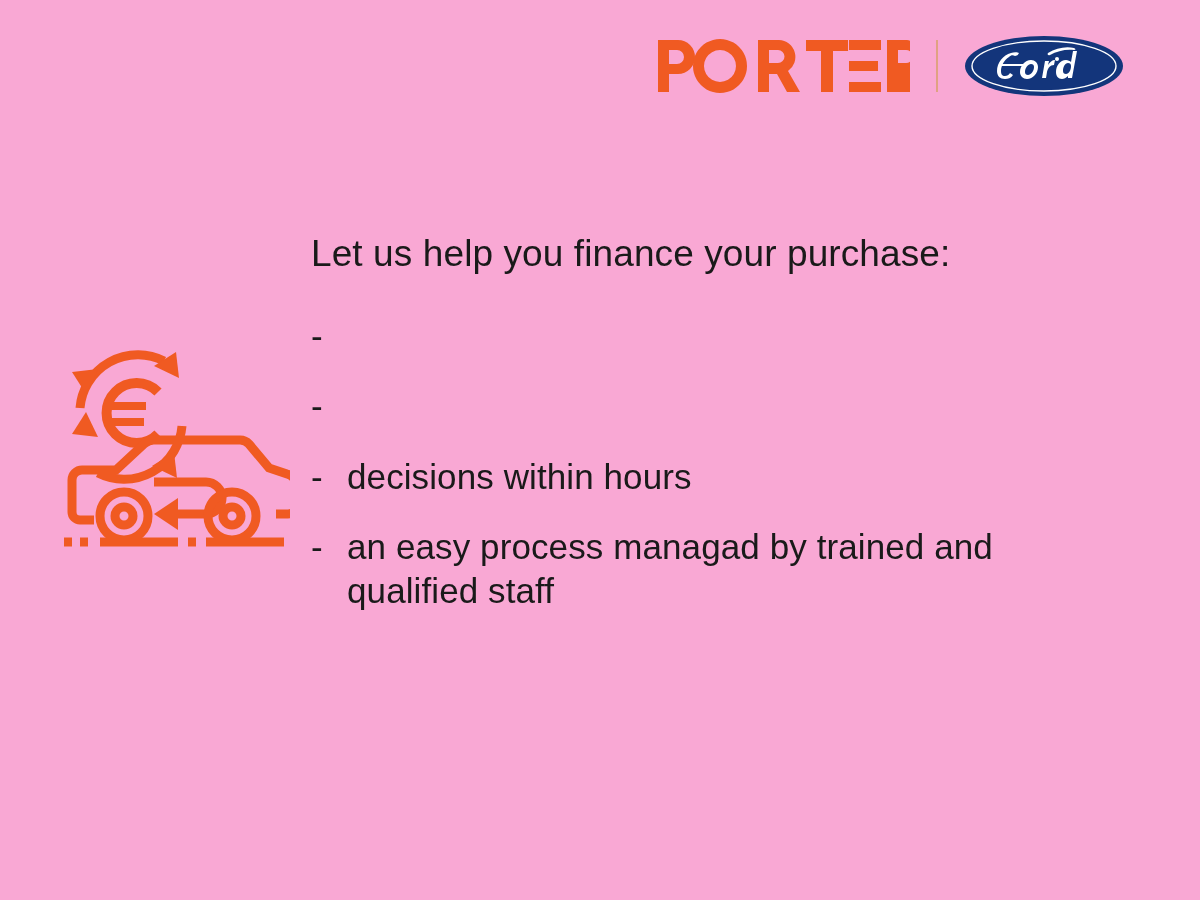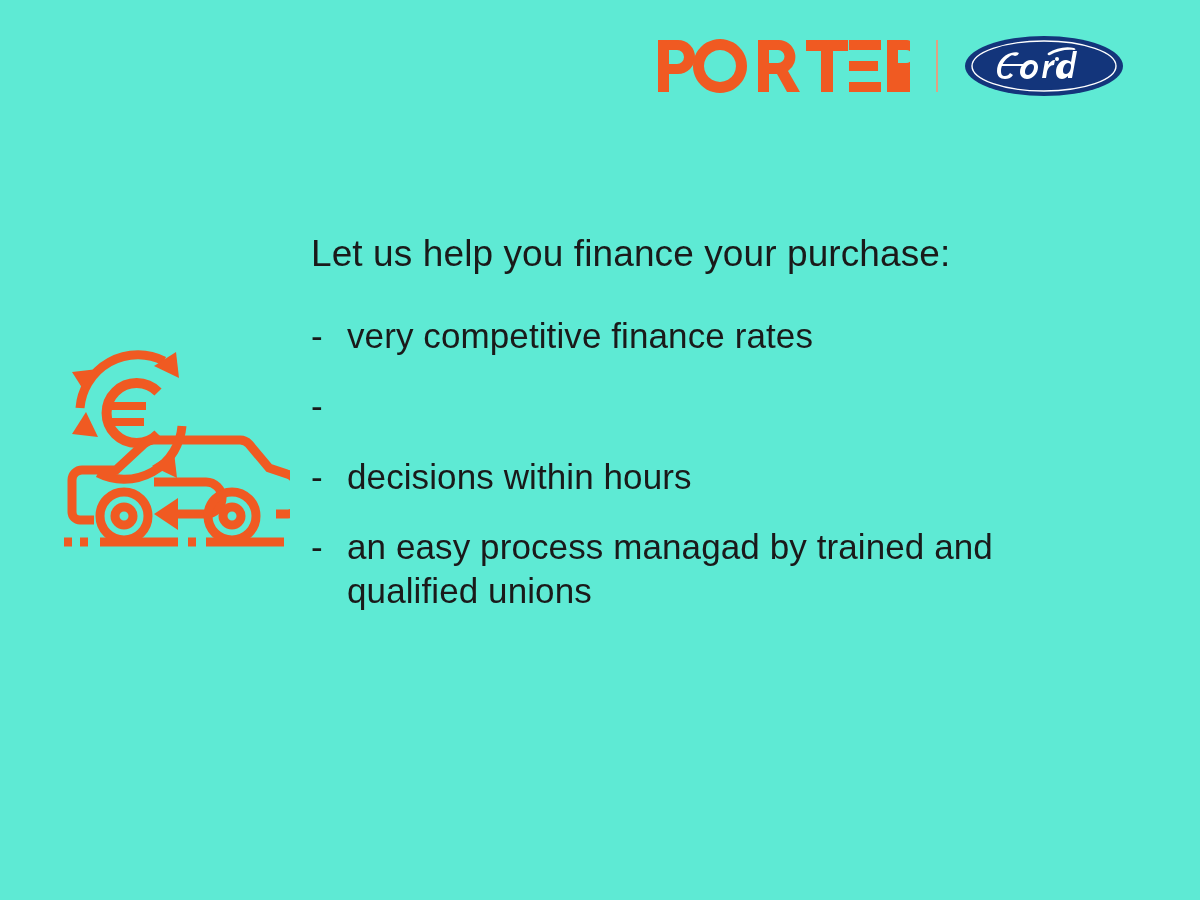--- a/index.html
+++ b/index.html
@@ -13,21 +13,21 @@
     font-family: "Liberation Sans", sans-serif;
     overflow: hidden;
     position: relative;
   }
 
   
   .slide {
     position: relative;
     width: 1200px;
     height: 900px;
-    background: #5eead4;
+    background: #f9a8d4;
   }
 
   
   .brand-bar {
     position: absolute;
     top: 33px;
     right: 76px;
     display: flex;
     align-items: center;
     gap: 0;
@@ -214,34 +214,33 @@
     </div>
 
     <div class="text-block">
 
       <h1 class="headline">Let us help you finance your purchase:</h1>
 
       <ul class="bullet-list">
 
         <li class="bullet-item">
           <span class="bullet-marker">-</span>
-          <span class="bullet-text">very competitive finance rates</span>
         </li>
 
         <li class="bullet-item">
           <span class="bullet-marker">-</span>
         </li>
 
         <li class="bullet-item">
           <span class="bullet-marker">-</span>
           <span class="bullet-text">decisions within hours</span>
         </li>
 
         <li class="bullet-item">
           <span class="bullet-marker">-</span>
-          <span class="bullet-text">an easy process managad by trained and qualified unions</span>
+          <span class="bullet-text">an easy process managad by trained and qualified staff</span>
         </li>
 
       </ul>
     </div>
 
   </div>
 </div>
 
 </body></html>

